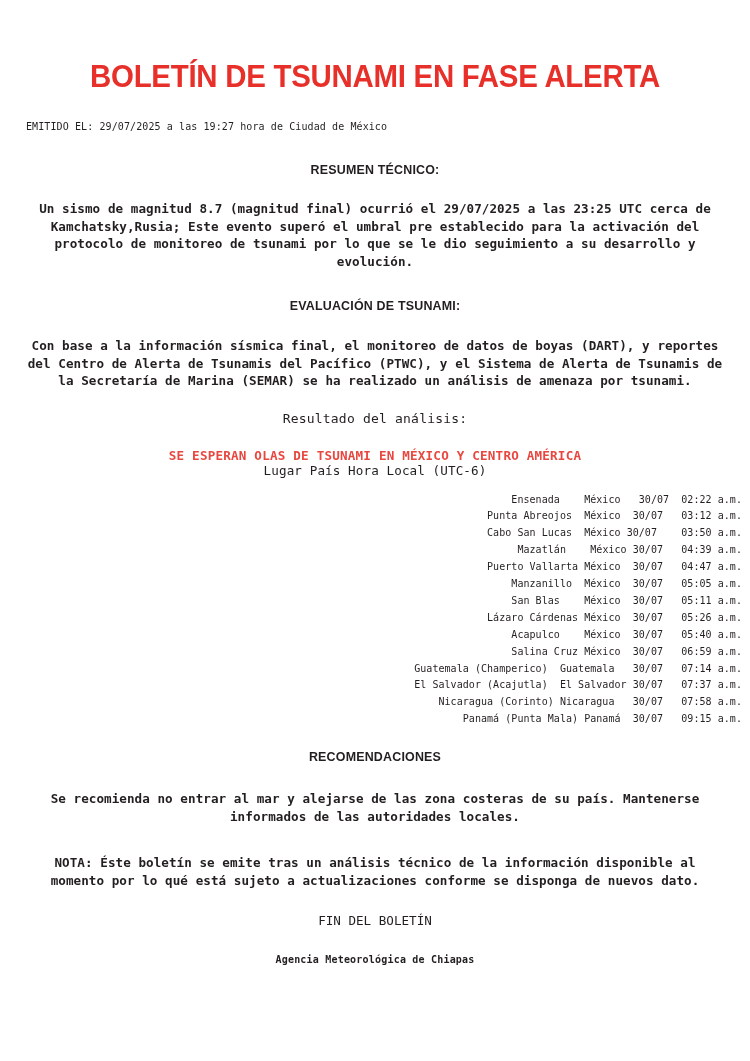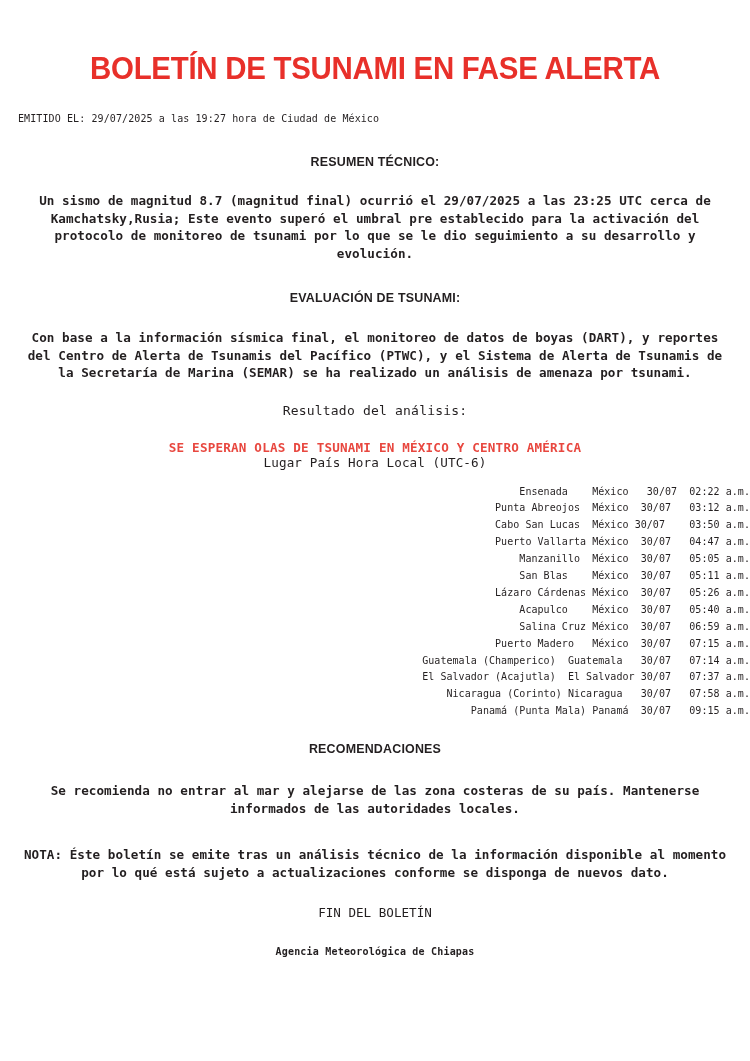--- a/index.html
+++ b/index.html
@@ -12,21 +12,21 @@
     height: 1061px;
     font-family: "DejaVu Sans Mono", "Liberation Mono", monospace;
     color: #231f20;
     position: relative;
     overflow: hidden;
   }
   .page {
     width: 750px;
     height: 972px;
     box-sizing: border-box;
-    padding: 0;
+    padding: 8px;
   }
 
   
   .title {
     text-align: center;
     color: #e8302a;
     font-family: "Liberation Sans", "DejaVu Sans", sans-serif;
     font-weight: bold;
     font-size: 32px;
     letter-spacing: -0.3px;
@@ -170,27 +170,27 @@
   <div class="sp-7"></div>
   <p class="alert-red">SE ESPERAN OLAS DE TSUNAMI EN MÉXICO Y CENTRO AMÉRICA</p>
 
   <p class="tbl-head">Lugar   País   Hora Local (UTC-6)</p>
 
   <div class="sp-6"></div>
   <ul class="tbl">
     <li>Ensenada    México   30/07  02:22 a.m.</li>
     <li>Punta Abreojos  México  30/07   03:12 a.m.</li>
     <li>Cabo San Lucas  México 30/07    03:50 a.m.</li>
+    <li>Mazatlán    México 30/07   04:39 a.m.</li>
     <li>Puerto Vallarta México  30/07   04:47 a.m.</li>
     <li>Manzanillo  México  30/07   05:05 a.m.</li>
     <li>San Blas    México  30/07   05:11 a.m.</li>
     <li>Lázaro Cárdenas México  30/07   05:26 a.m.</li>
     <li>Acapulco    México  30/07   05:40 a.m.</li>
     <li>Salina Cruz México  30/07   06:59 a.m.</li>
-    <li>Puerto Madero   México  30/07   07:15 a.m.</li>
     <li>Guatemala (Champerico)  Guatemala   30/07   07:14 a.m.</li>
     <li>El Salvador (Acajutla)  El Salvador 30/07   07:37 a.m.</li>
     <li>Nicaragua (Corinto) Nicaragua   30/07   07:58 a.m.</li>
     <li>Panamá (Punta Mala) Panamá  30/07   09:15 a.m.</li>
   </ul>
 
   <div class="sp-8"></div>
   <h2 class="sec-head">RECOMENDACIONES</h2>
 
   <div class="sp-10"></div>

